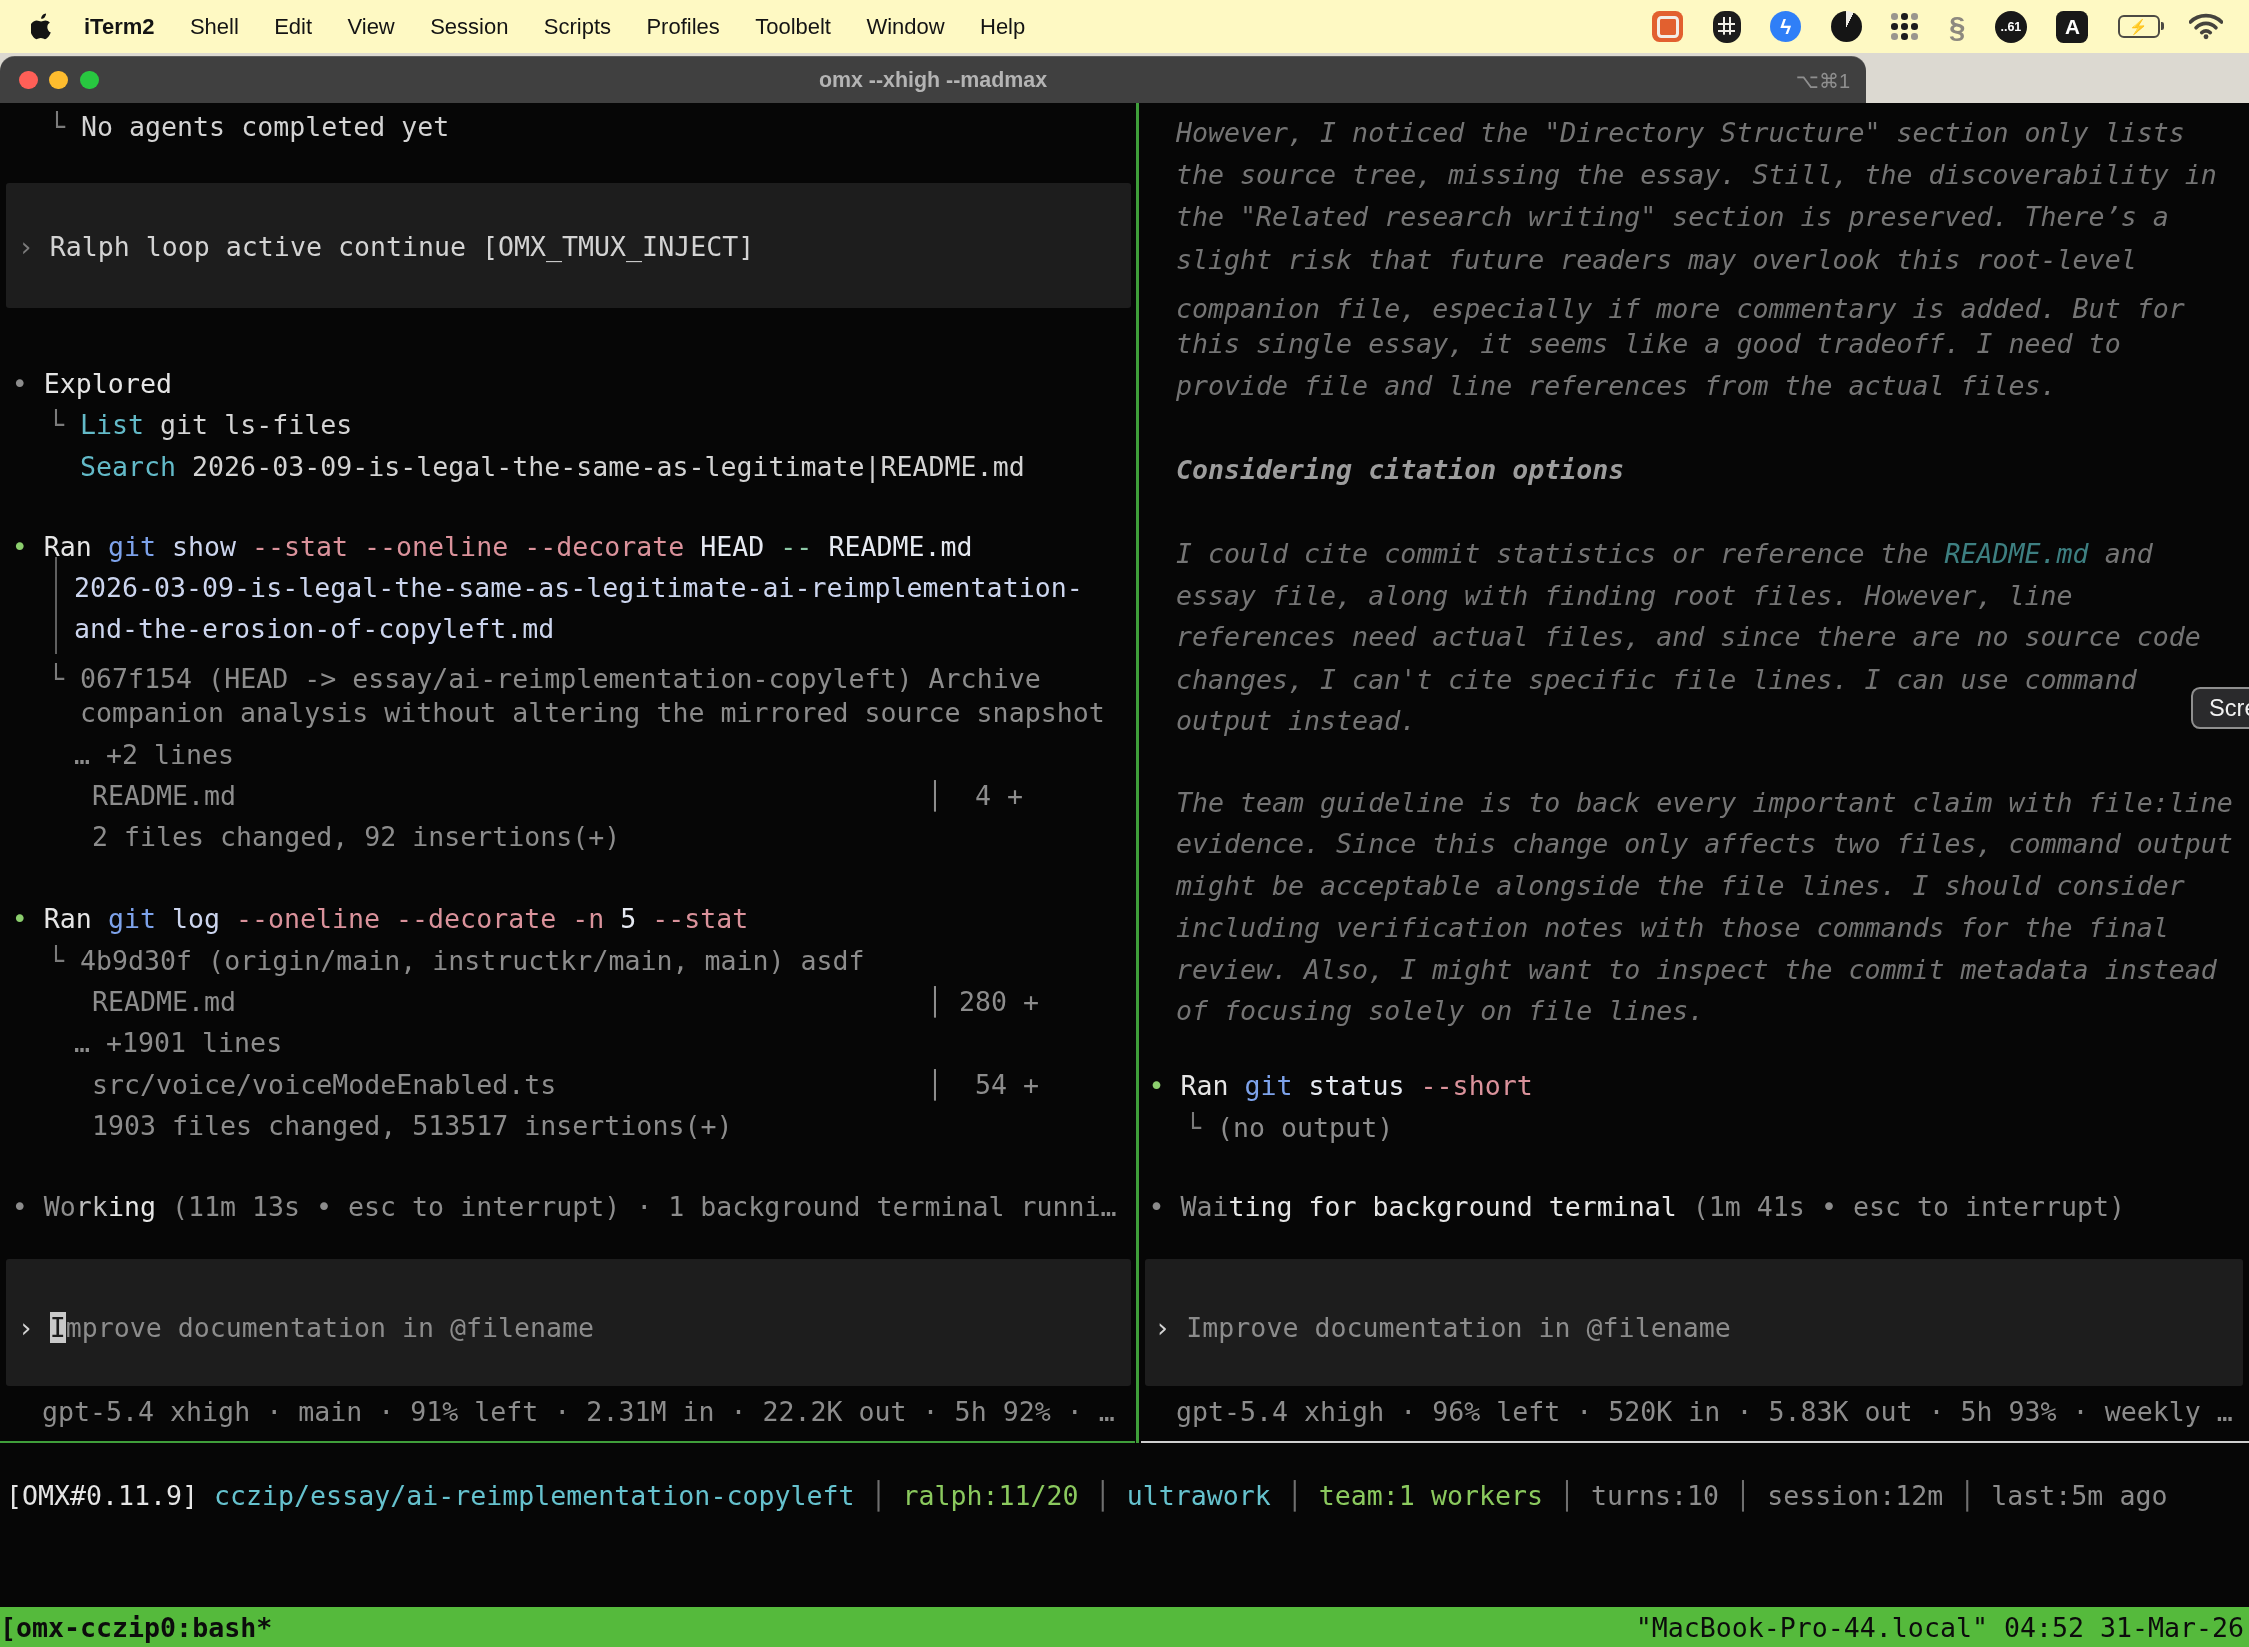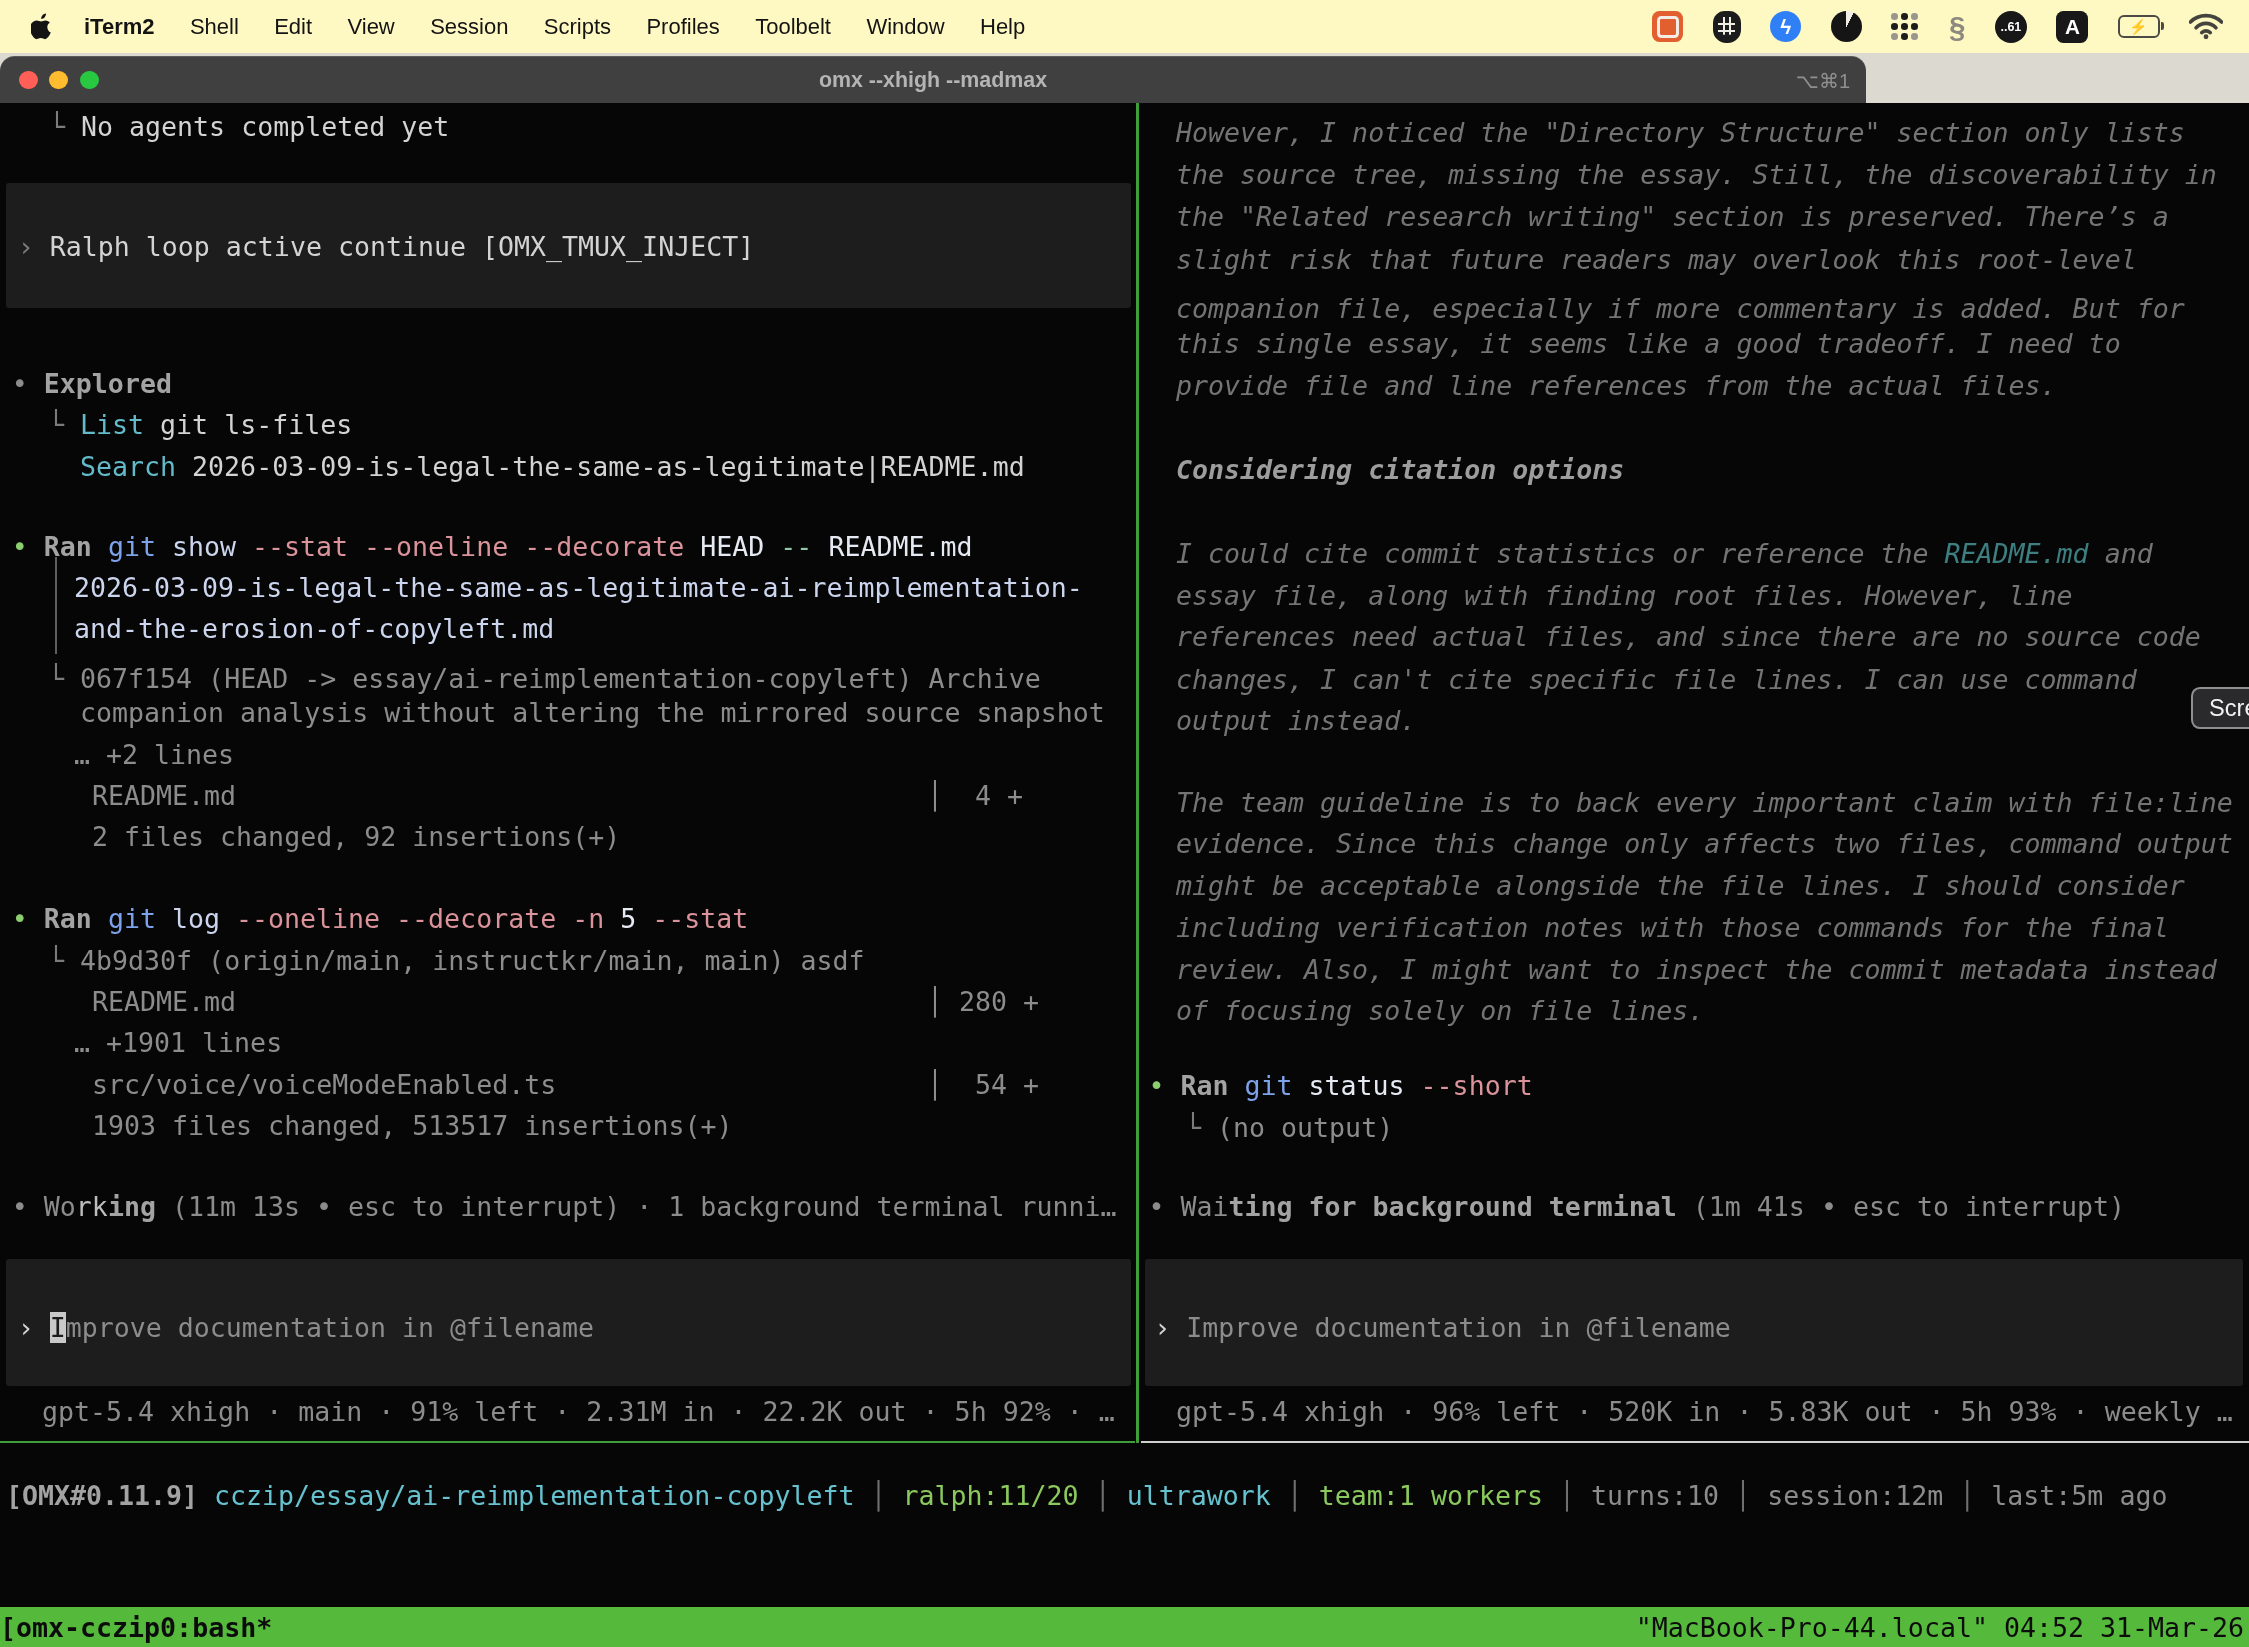--- a/index.html
+++ b/index.html
@@ -47,21 +47,21 @@
   #divider{position:absolute;left:1136px;top:0;width:3px;height:1340px;background:#3f9e3a;}
   #hborder-left{position:absolute;left:0;top:1338px;width:1135px;height:2.2px;background:#3f9e3a;}
   #hborder-right{position:absolute;left:1141px;top:1338px;width:1109px;height:2.2px;background:#cfcfcf;}
   .tl{position:absolute;font-family:"DejaVu Sans Mono",monospace;font-size:26.6px;line-height:34px;white-space:pre;color:#8c8c8c;}
   .tbox{position:absolute;background:#1d1d1d;border-radius:3px;}
   .guide-v{position:absolute;width:1.5px;background:#5f5f5f;}
   .c-guide{color:#7b7b7b}
   .c-bright{color:#d3d3d3}
   .c-gray{color:#8c8c8c}
   .c-gray2{color:#bcbcbc}
-  .c-white{color:#a3a3a3;font-weight:bold}
+  .c-white{color:#e5e5e5;font-weight:normal}
   .c-arg{color:#e5e9f1}
   .c-lav{color:#ccd5ee}
   .c-blue{color:#7da2ea}
   .c-pink{color:#da929b}
   .c-mint{color:#8cc7a6}
   .c-cyan{color:#63bac8}
   .c-green{color:#8bce6d}
   .c-teal{color:#3d7f81;font-style:italic}
   .c-it{color:#747474;font-style:italic}
   .c-ith{color:#9d9d9d;font-style:italic;font-weight:bold}

